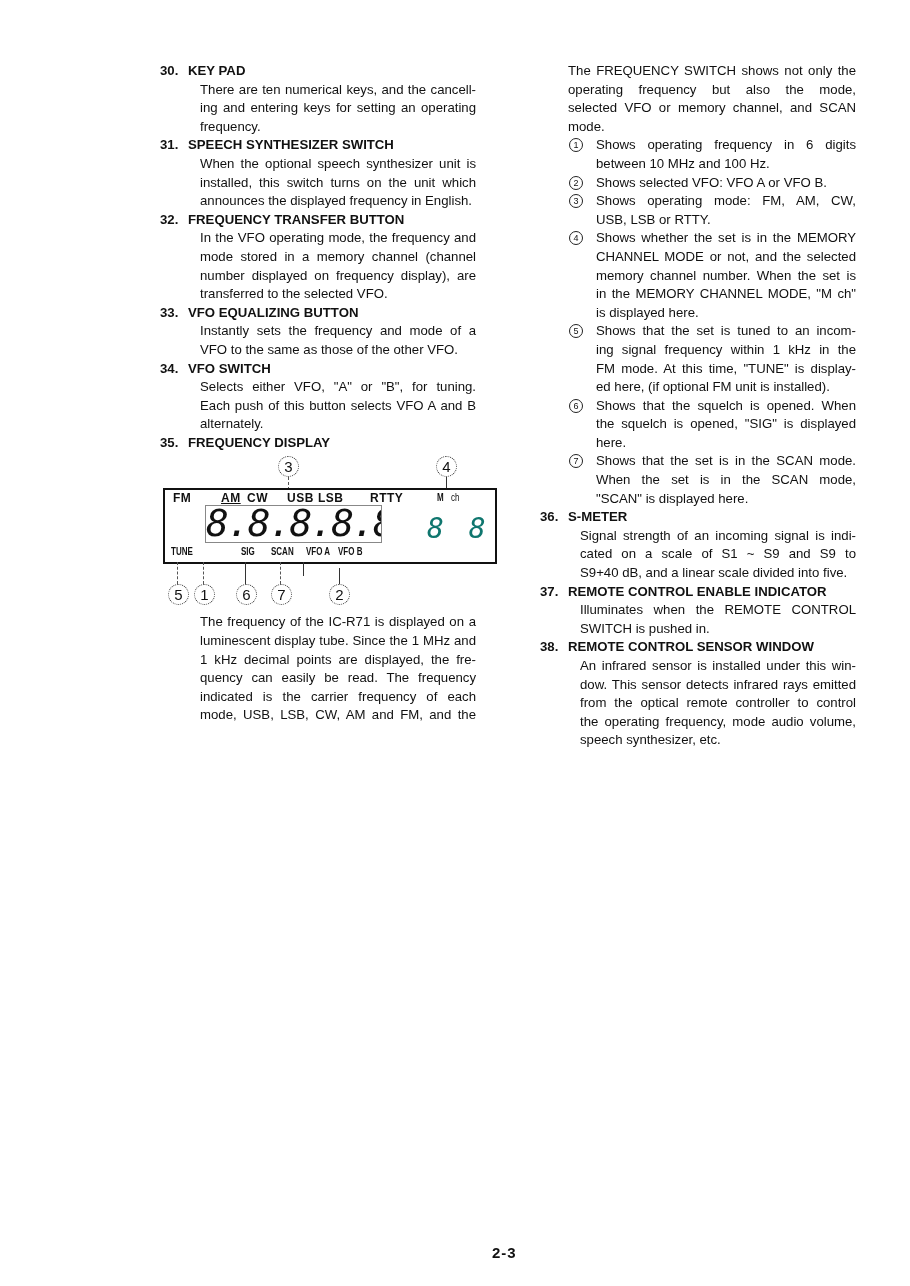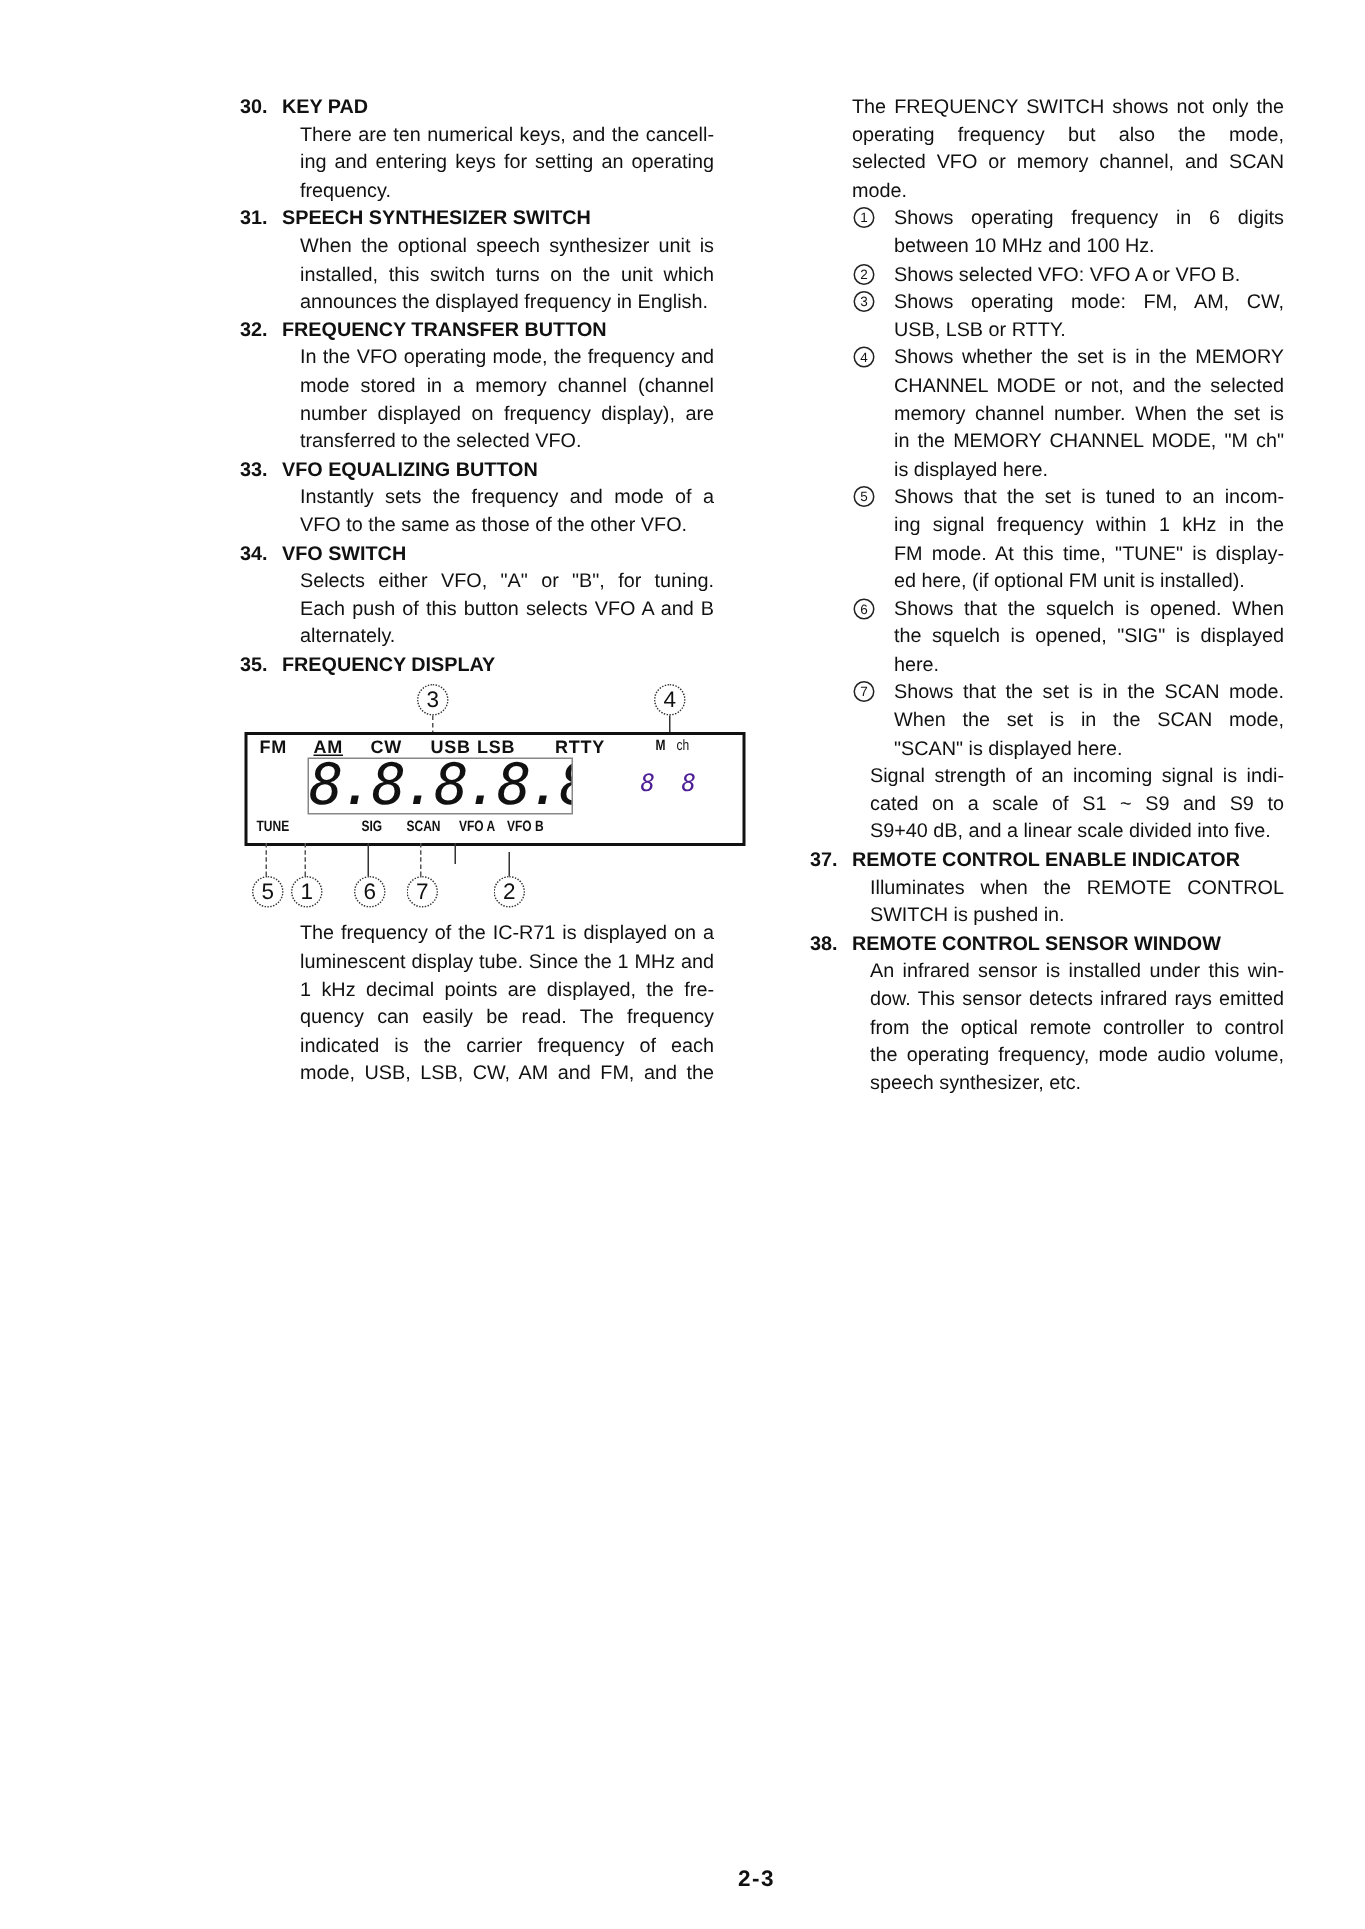--- a/index.html
+++ b/index.html
@@ -18,21 +18,21 @@
     .sub .txt { flex:1; }
     .circ { display:inline-block; width:12px; height:12px; border:1px solid #222; border-radius:50%;
       font-size:9px; line-height:12px; text-align:center; vertical-align:1px; }
     
     .diagram { position:relative; height:186px; margin-top:2px; }
     .dbox { position:absolute; left:3px; top:34px; width:311px; height:72px; border:2px solid #111; border-left-width:2px;padding-left:19px; }
     .dlabel { position:absolute; font-weight:bold; font-size:12px; letter-spacing:0.5px; }
     .dsmall { position:absolute; font-size:10px; font-weight:bold; transform:scaleX(0.8); transform-origin:left; }
     .digits { position:absolute; left:40px; top:15px; width:175px; height:36px; border:1px solid #888;
       font-family:"DejaVu Sans Mono", monospace; font-style:italic; font-size:38px; line-height:34px; letter-spacing:-2px; overflow:hidden; }
-    .chdigits { position:absolute; left:262px; top:22px; font-family:"DejaVu Sans Mono", monospace; font-style:italic; font-size:16px; letter-spacing:4px; color:#4c1d95; }
+    .chdigits { position:absolute; left:262px; top:22px; font-family:"DejaVu Sans Mono", monospace; font-style:italic; font-size:28px; letter-spacing:4px; color:#0f766e; }
     .callout { position:absolute; width:19px; height:19px; border:1px dotted #333; border-radius:50%; font-size:15px; line-height:19px; text-align:center; }
     .vline { position:absolute; width:0; border-left:1px solid #333; }
     .vdash { position:absolute; width:0; border-left:1px dashed #555; }
     .pagenum { position:absolute; left:492px; top:1244px; font-size:15px; font-weight:bold; letter-spacing:1px; }
   </style>
 </head>
 <body>
 
 <div class="col col-left">
 
@@ -104,21 +104,21 @@
   </div>
 
   <div class="diagram">
     <div class="callout" style="left:118px;top:2px;">3</div>
     <div class="vdash" style="left:128px;top:23px;height:13px;"></div>
     <div class="callout" style="left:276px;top:2px;">4</div>
     <div class="vline" style="left:286px;top:23px;height:13px;"></div>
 
     <div class="dbox">
       <span class="dlabel" style="left:8px;top:1px;">FM</span>
-      <span class="dlabel" style="left:44px;top:1px;text-decoration:underline;">AM</span>
+      <span class="dlabel" style="left:56px;top:1px;text-decoration:underline;">AM</span>
       <span class="dlabel" style="left:82px;top:1px;">CW</span>
       <span class="dlabel" style="left:122px;top:1px;">USB</span>
       <span class="dlabel" style="left:153px;top:1px;">LSB</span>
       <span class="dlabel" style="left:205px;top:1px;">RTTY</span>
       <span class="dsmall" style="left:272px;top:2px;">M</span>
       <span class="dsmall" style="left:286px;top:2px;font-weight:normal;">ch</span>
 
       <div class="digits">8.8.8.8.8.8.</div>
       <div class="chdigits">8 8</div>
 
@@ -211,20 +211,24 @@
   <div class="sub">
     <span class="mark"><span class="circ">7</span></span>
     <span class="txt">
       <p class="p just">Shows that the set is in the SCAN mode.</p>
       <p class="p just">When the set is in the SCAN mode,</p>
       <p class="p">"SCAN" is displayed here.</p>
     </span>
   </div>
 
   <div style="margin-left:-28px;">
+    <div class="item-h">
+        <span class="num">36.</span>
+        <span>S-METER</span>
+      </div>
     <div class="indent">
       <p class="p just">Signal strength of an incoming signal is indi-</p>
       <p class="p just">cated on a scale of S1 ~ S9 and S9 to</p>
       <p class="p">S9+40 dB, and a linear scale divided into five.</p>
     </div>
   </div>
   <div style="margin-left:-28px;">
     <div class="item-h">
         <span class="num">37.</span>
         <span>REMOTE CONTROL ENABLE INDICATOR</span>

